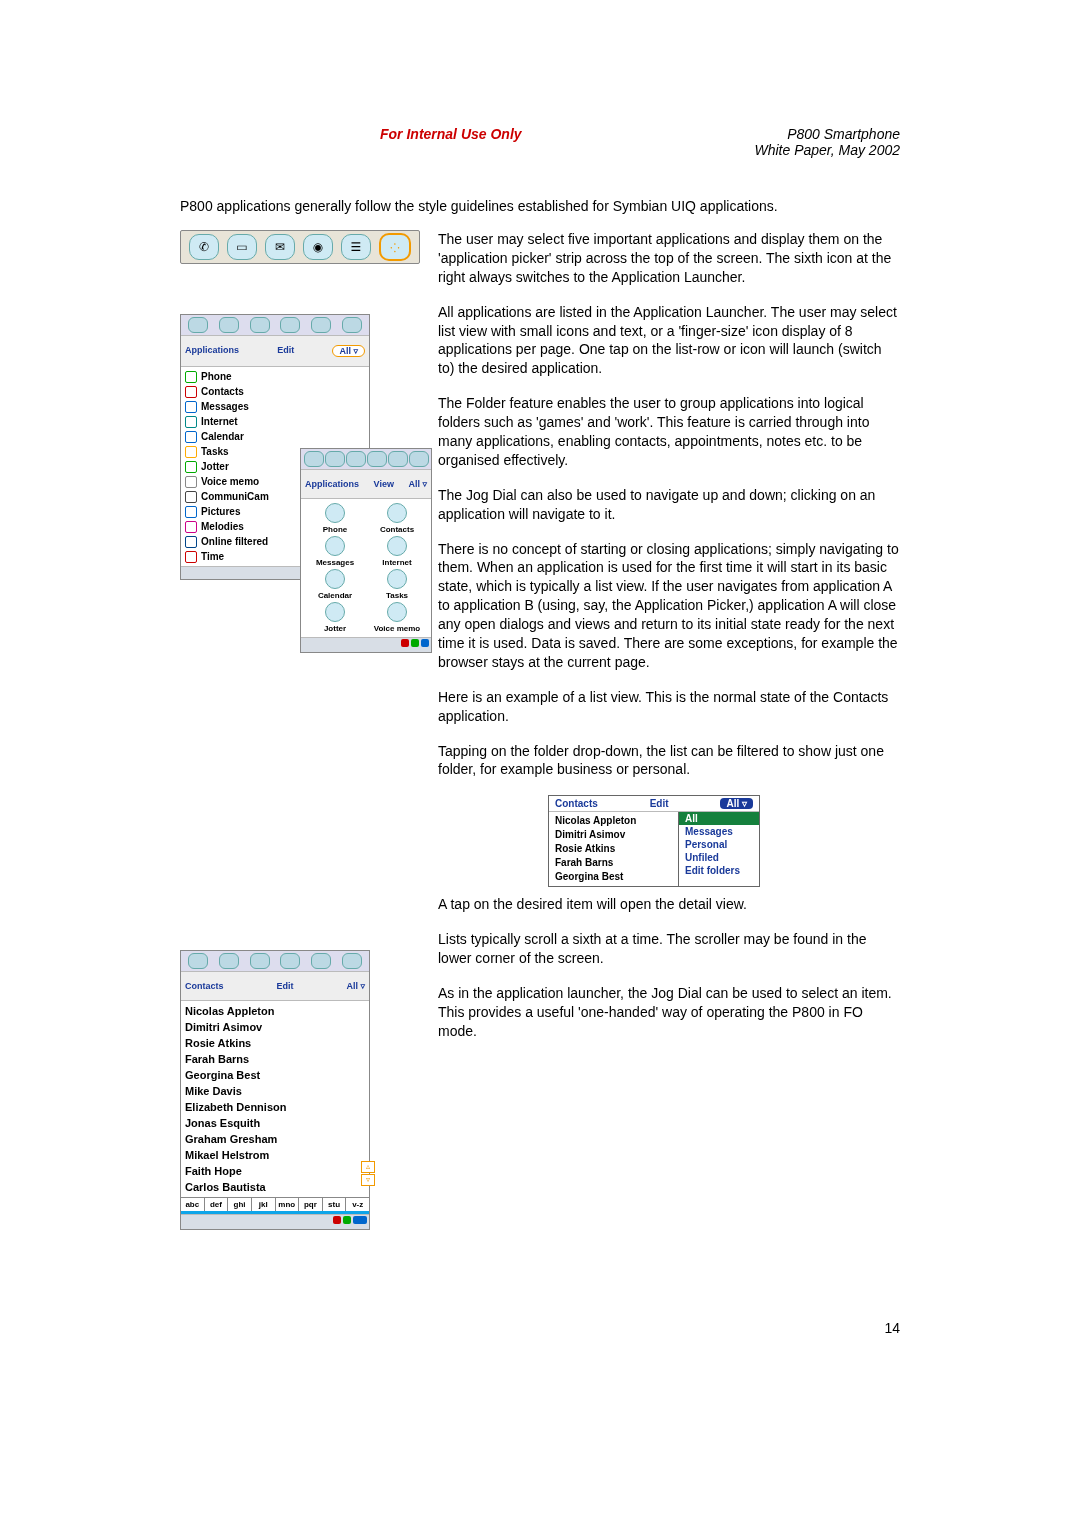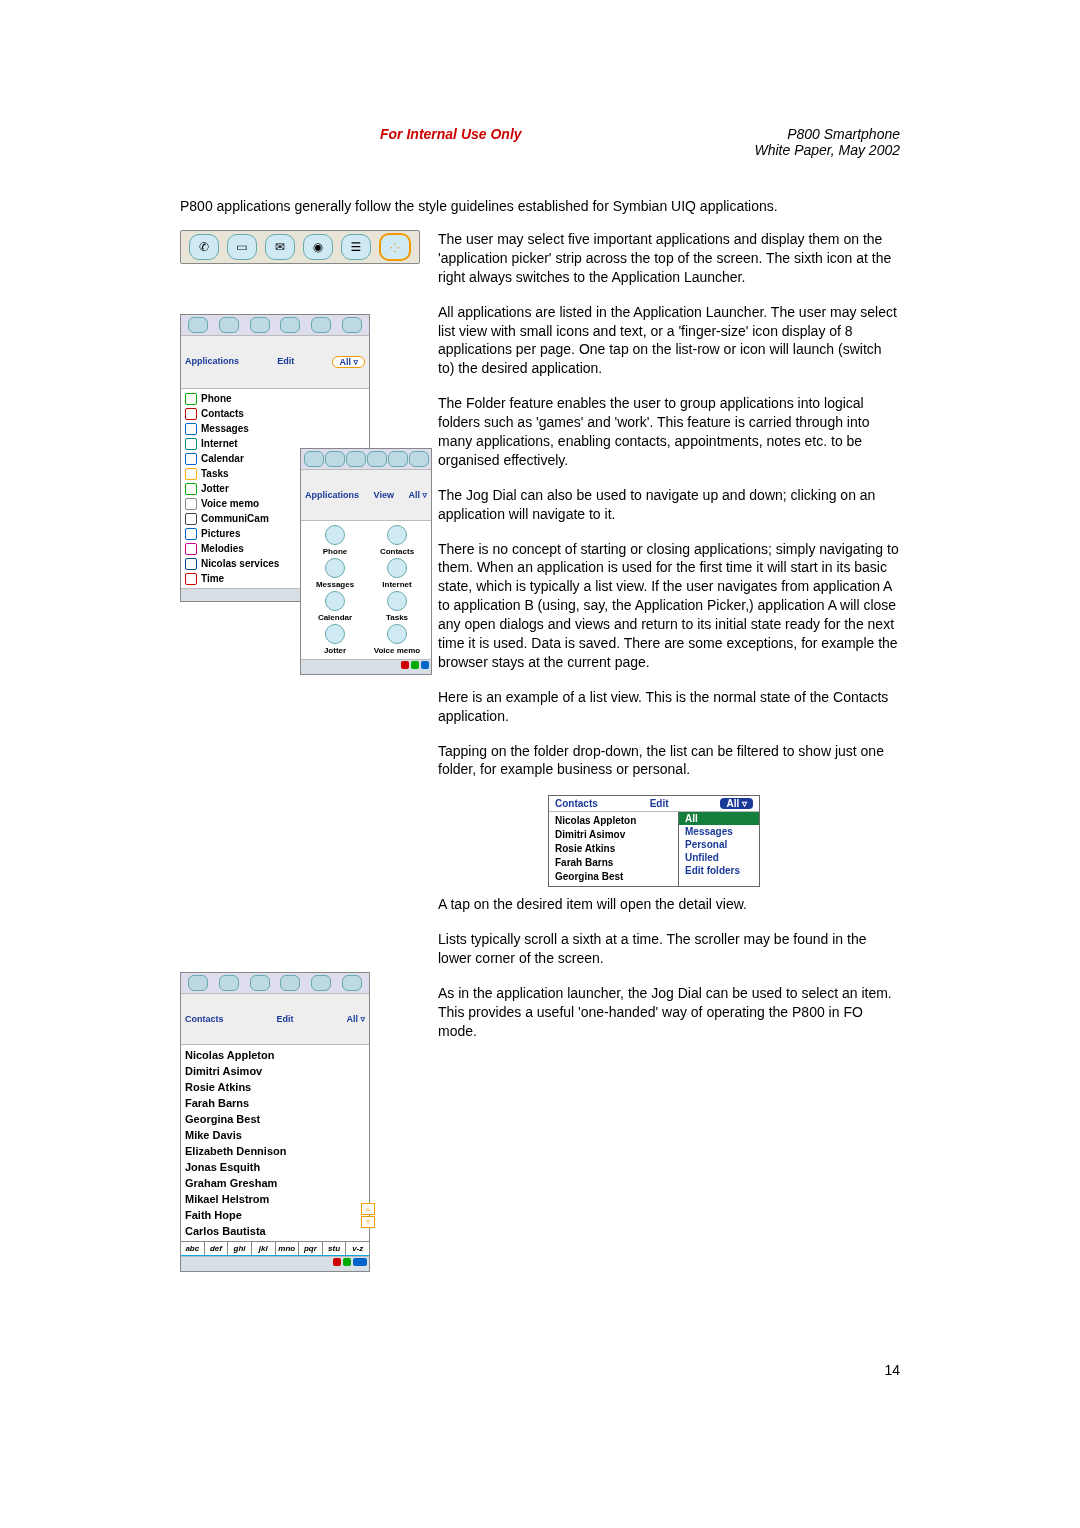--- a/index.html
+++ b/index.html
@@ -110,21 +110,21 @@
     display: inline-block;
     width: 18px;
     height: 14px;
     background: #bcd9e4;
     border: 1px solid #6aa;
     border-radius: 6px;
     font-size: 8px;
     text-align: center;
   }
   .pb-menu {
-    padding: 20px 4px;
+    padding: 9px 4px;
     display: flex;
     justify-content: space-between;
     border-bottom: 1px solid #bbb;
     background: #eee;
     color: #1a3a9a;
     font-weight: bold;
     font-size: 9px;
   }
   .pb-menu .all-pill {
     border: 1px solid #f29a00;
@@ -216,23 +216,22 @@
     padding: 2px 4px;
   }
   .c-list div {
     font-weight: bold;
     line-height: 16px;
     font-size: 11px;
   }
   .alpha-tabs {
     display: flex;
     border-top: 1px solid #888;
-    border-bottom: 1px solid #0ea5e9;
+    border-bottom: 3px solid #0ea5e9;
     font-size: 8px;
-    font-style: italic;
   }
   .alpha-tabs span {
     flex: 1;
     text-align: center;
     border-right: 1px solid #888;
     padding: 2px 0;
     font-weight: bold;
   }
   .alpha-tabs span:last-child { border-right: none; }
   .scroll-badge {
@@ -363,21 +362,21 @@
           <div class="pb-row">
               <span class="ico" style="border-color:#06c"></span>
               <span>Pictures</span>
             </div>
           <div class="pb-row">
               <span class="ico" style="border-color:#c08"></span>
               <span>Melodies</span>
             </div>
           <div class="pb-row">
               <span class="ico" style="border-color:#048"></span>
-              <span>Nicolas services</span>
+              <span>Online filtered</span>
             </div>
           <div class="pb-row">
               <span class="ico" style="border-color:#c00"></span>
               <span>Time</span>
             </div>
         </div>
         <div class="pb-foot"></div>
       </div>
 
       <div class="phone-box launcher">

